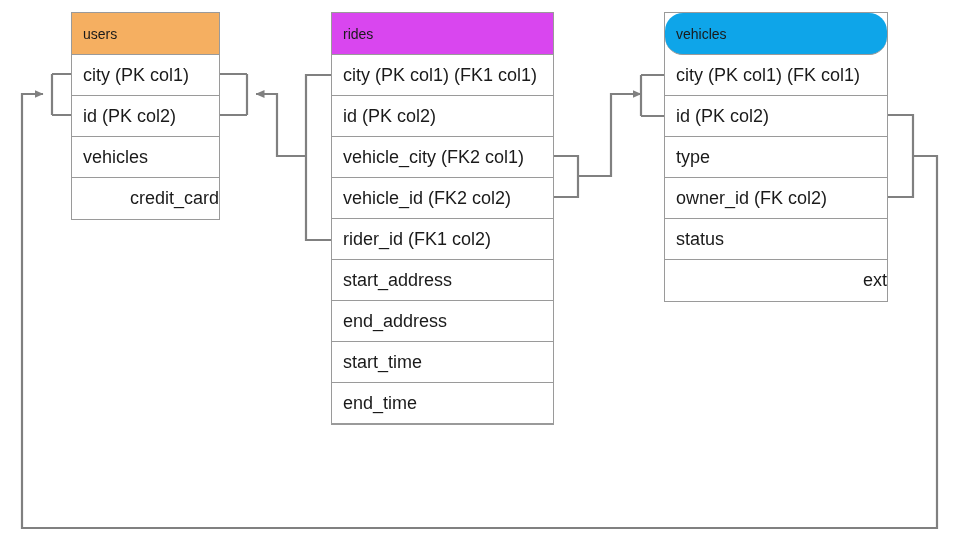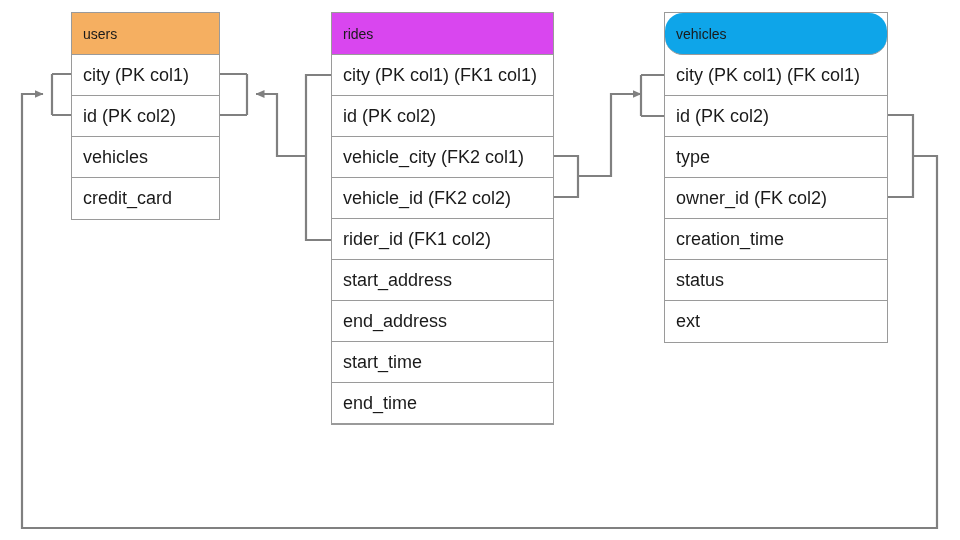--- a/index.html
+++ b/index.html
@@ -52,20 +52,21 @@
     padding-left: 11px;
     font-size: 18px;
     color: #1a1a1a;
     border-bottom: 1px solid #9a9a9a;
     background: #ffffff;
     overflow: hidden;
     white-space: nowrap;
   }
   .table-row.last {
     border-bottom: none;
+    text-align: right;
   }
 </style>
 </head>
 <body>
 
 <div id="canvas">
 
   <svg id="edges" viewBox="0 0 960 540" width="960" height="540">
     <defs>
       <marker id="arrowhead" markerWidth="9" markerHeight="8" refX="8.5" refY="4" orient="auto" markerUnits="userSpaceOnUse">
@@ -112,18 +113,17 @@
     <div class="table-row">start_time</div>
     <div class="table-row">end_time</div>
   </div>
 
   <div class="table-box" style="left:664px; top:12px; width:224px;">
     <div class="table-header" style="background:#0ea5e9;border-radius:18px;">vehicles</div>
     <div class="table-row">city (PK col1) (FK col1)</div>
     <div class="table-row">id (PK col2)</div>
     <div class="table-row">type</div>
     <div class="table-row">owner_id (FK col2)</div>
-    <div class="table-row">creation_time</div>
     <div class="table-row">status</div>
     <div class="table-row last">ext</div>
   </div>
 
 </div>
 
 </body></html>

